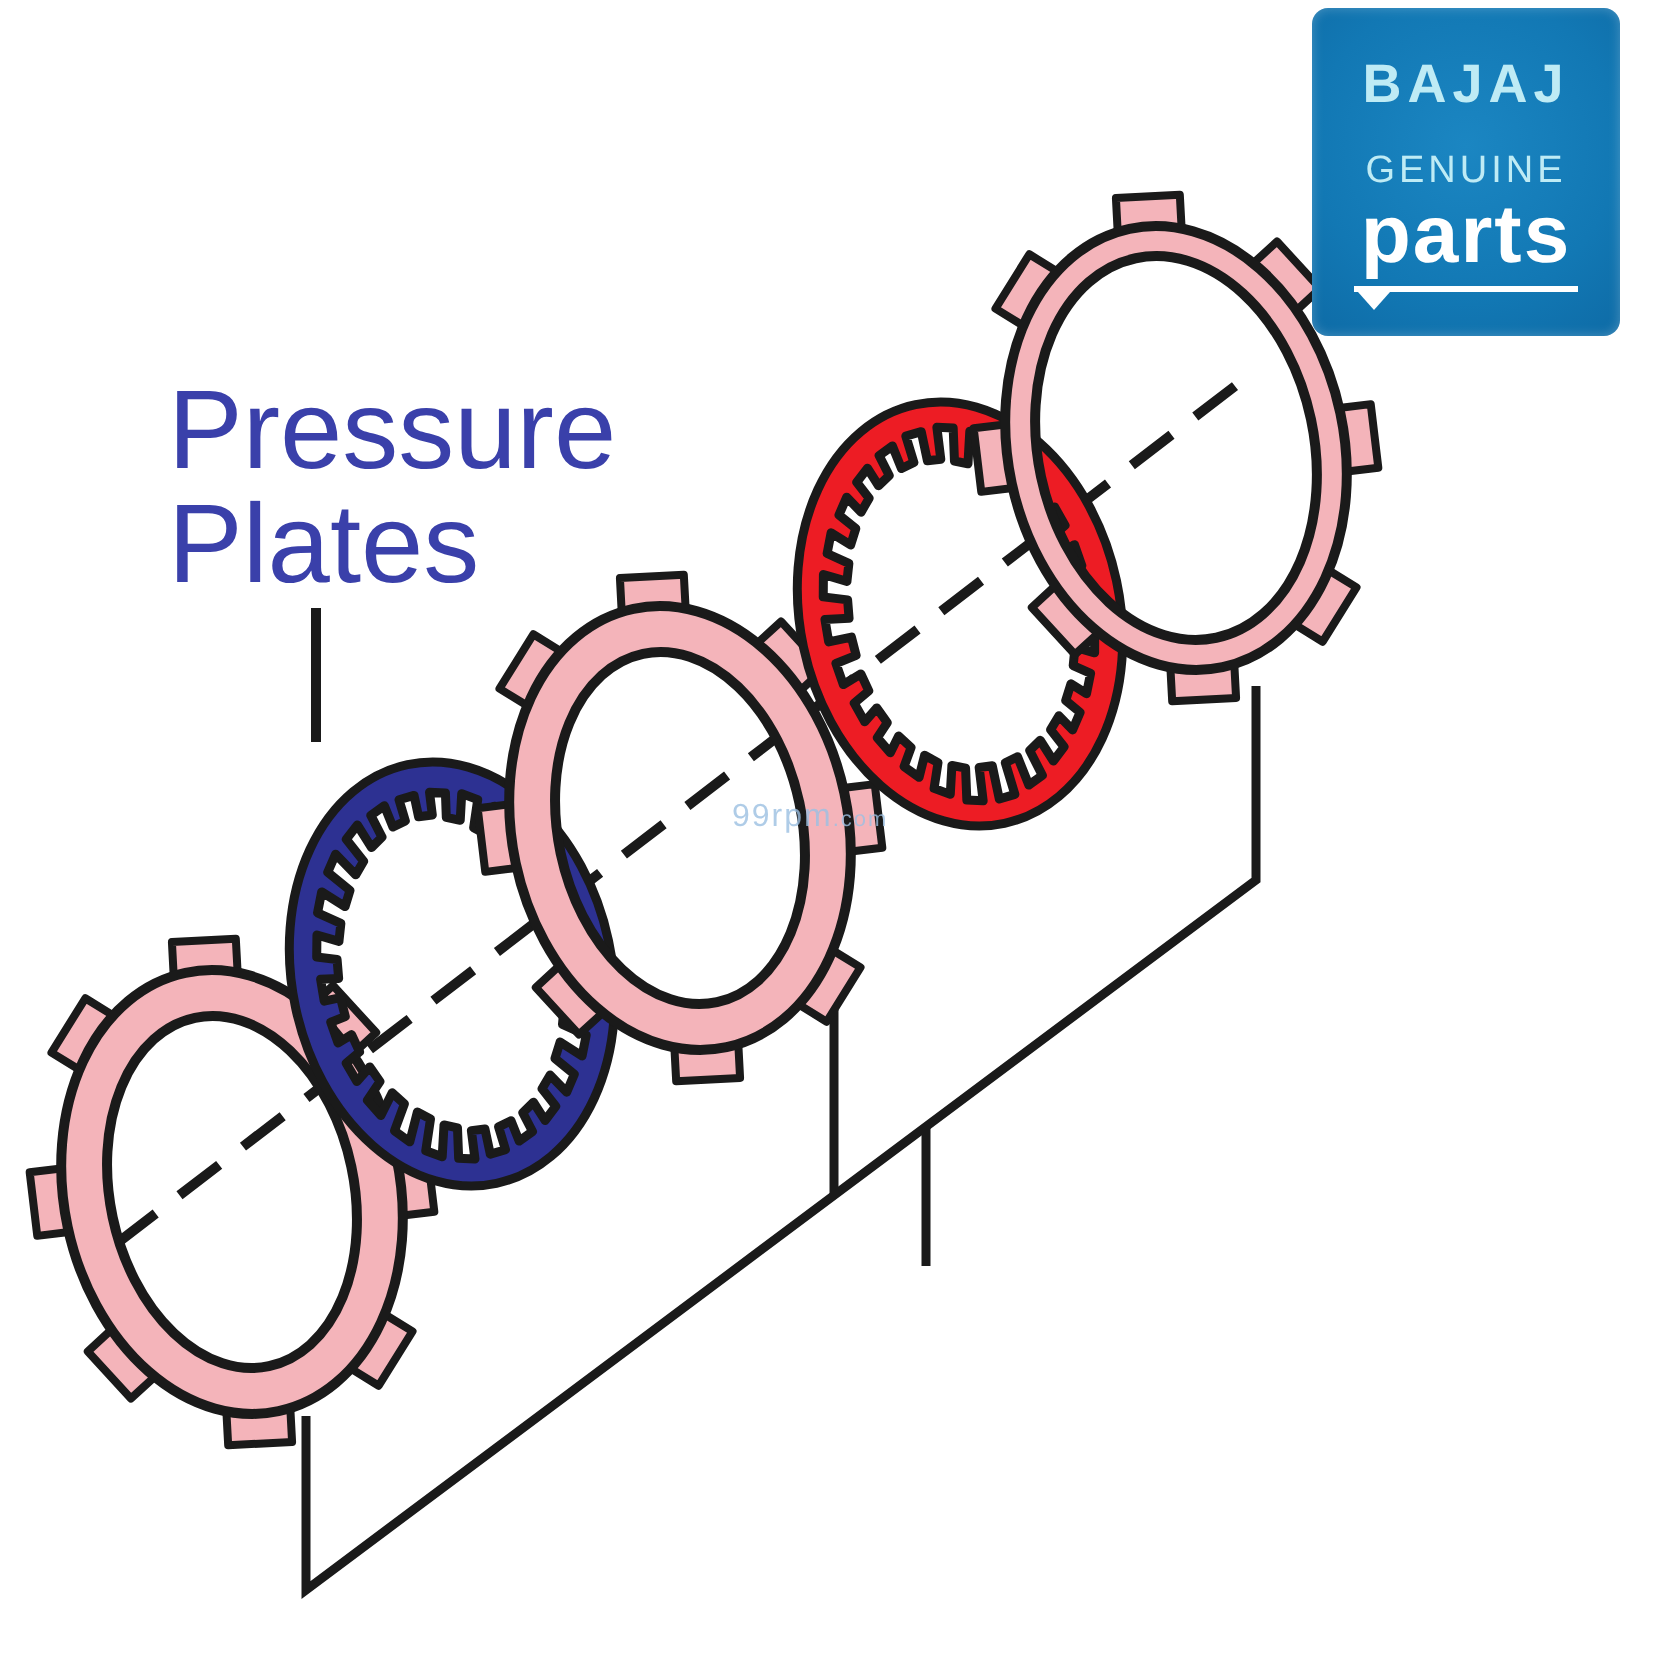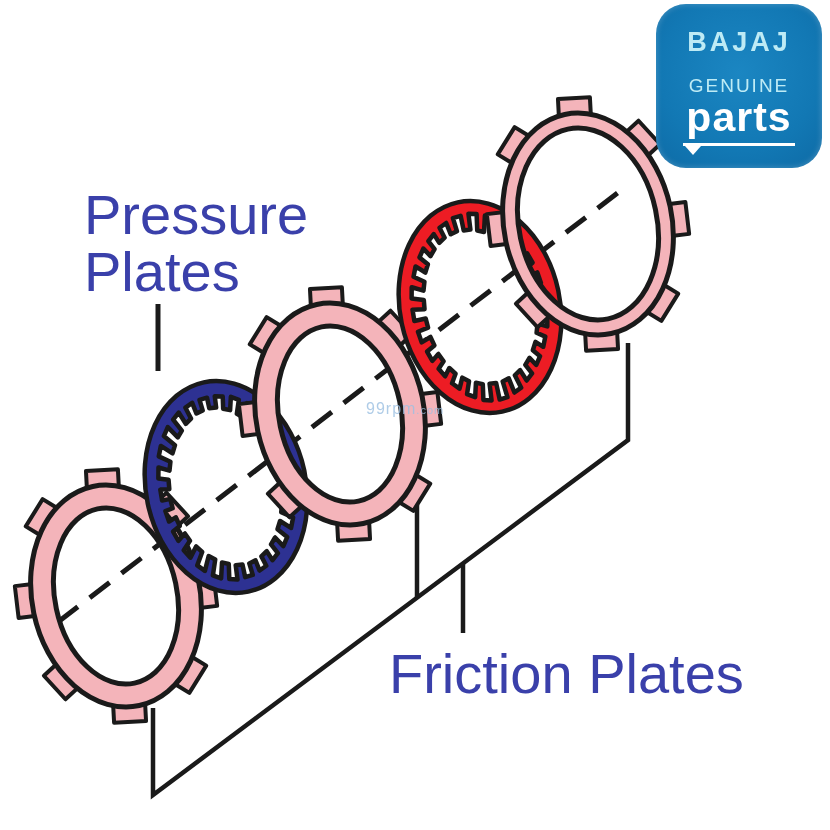--- a/index.html
+++ b/index.html
@@ -6,21 +6,21 @@
   body{width:830px;height:830px;position:relative;overflow:hidden;
        font-family:"Liberation Sans", sans-serif;}
   .stage{position:absolute;inset:0;}
   svg{position:absolute;left:0;top:0;}
   .label{position:absolute;color:var(--label-color,#3A40AA);font-size:56px;}
   .label-pressure{left:84px;top:186px;width:210px;line-height:57px;}
   .label-friction{left:389px;top:641px;white-space:nowrap;}
   .watermark{position:absolute;left:366px;top:400px;color:var(--watermark-color,#9CC0E2);
      opacity:.8;font-size:16px;letter-spacing:1px;pointer-events:none;}
   .watermark .wm-suffix{font-size:11px;}
-  .logo{position:absolute;left:656px;top:4px;width:166px;height:164px;border-radius:30px;
+  .logo{position:absolute;left:656px;top:4px;width:154px;height:164px;border-radius:8px;
      background:radial-gradient(circle at 50% 42%, #1B86C2 0%, var(--logo-bg,#1278B4) 62%, #0E6BA6 100%);
      display:flex;flex-direction:column;align-items:center;justify-content:center;
      box-shadow:inset 0 0 6px rgba(255,255,255,.25);}
   .logo-brand{color:var(--logo-text,#BEEBF5);font-size:27px;font-weight:bold;letter-spacing:3px;}
   .logo-genuine{color:var(--logo-text,#BEEBF5);font-size:19px;letter-spacing:2px;margin-top:17px;}
   .logo-parts{color:var(--logo-parts,#ffffff);font-size:41px;font-weight:bold;letter-spacing:1px;
      margin-top:-3px;}
   .logo-underline{width:112px;height:3px;background:var(--logo-parts,#ffffff);margin-top:2px;position:relative;}
   .logo-underline .arrow{position:absolute;left:2px;top:3px;width:0;height:0;
      border-left:8px solid transparent;border-right:8px solid transparent;
@@ -73,21 +73,20 @@
         <polygon points="-96.9,-30.7 -99.8,1.2 -81.8,2.8 -79.0,-29.1" fill="#F4B4BA" stroke="#1A1A1A" stroke-width="4" stroke-linejoin="round"></polygon>
         <polygon points="-51.6,-110.0 -73.8,-86.9 -60.7,-74.5 -38.6,-97.6" fill="#F4B4BA" stroke="#1A1A1A" stroke-width="4" stroke-linejoin="round"></polygon>
         <polygon points="28.2,-123.5 -3.4,-128.5 -6.2,-110.8 25.4,-105.7" fill="#F4B4BA" stroke="#1A1A1A" stroke-width="4" stroke-linejoin="round"></polygon>
         <polygon points="87.1,-63.0 70.9,-90.5 55.4,-81.4 71.6,-53.8" fill="#F4B4BA" stroke="#1A1A1A" stroke-width="4" stroke-linejoin="round"></polygon>
         <path d="M 84 0 A 84 112 0 1 0 -84 0 A 84 112 0 1 0 84 0 Z M 69 0 A 69 97 0 1 0 -69 0 A 69 97 0 1 0 69 0 Z " fill="#F4B4BA" fill-rule="evenodd" stroke="#1A1A1A" stroke-width="5"></path>
       </g>
     </svg>
 
   <div class="label label-pressure">Pressure Plates</div>
 
-  <div class="label label-friction">Friction Plates</div>
 
   <div class="watermark"><span>99rpm</span><span class="wm-suffix">.com</span></div>
 
   <div class="logo">
     <div class="logo-brand">BAJAJ</div>
     <div class="logo-genuine">GENUINE</div>
     <div class="logo-parts">parts</div>
     <div class="logo-underline">
       <span class="arrow"></span>
     </div>

